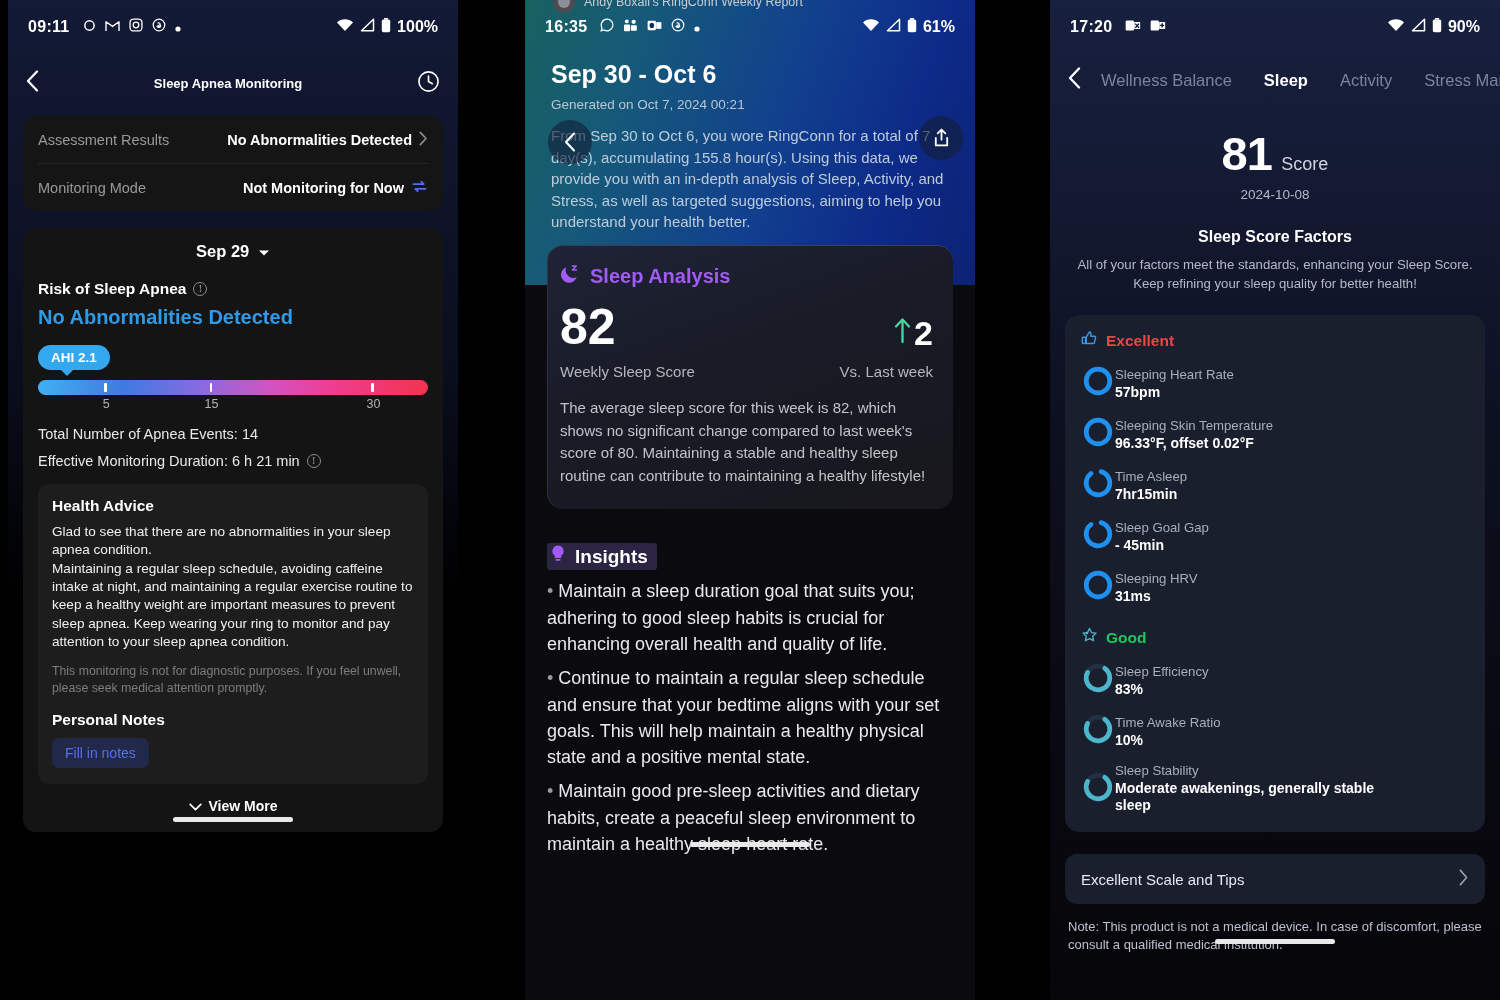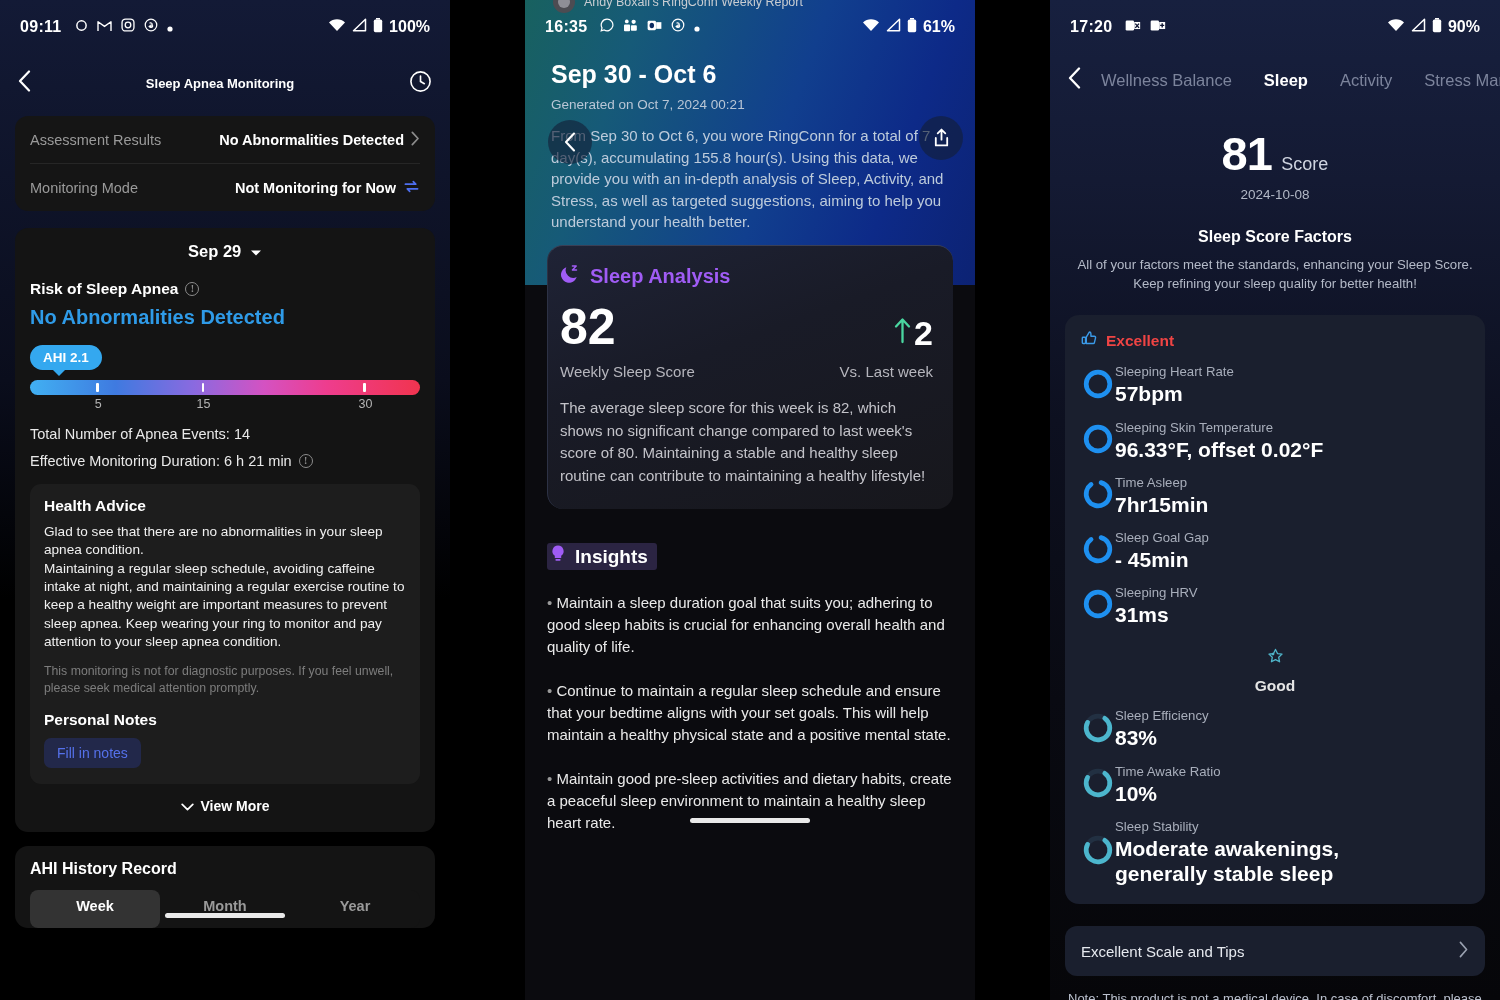--- a/index.html
+++ b/index.html
@@ -5,21 +5,21 @@
   * { margin:0; padding:0; box-sizing:border-box; }
   html,body {
     width:1500px; height:1000px; background:#000;
     font-family:"Liberation Sans", sans-serif;
     overflow:hidden;
   }
   .stage { position:relative; width:1500px; height:1000px; background:#000; }
 
   
   .panel { position:absolute; top:0; height:1000px; overflow:hidden; }
-  .p1 { left:0;    width:450px;  background:#000; }
+  .p1 { left:8px;    width:450px;  background:#000; }
   .p2 { left:525px; width:450px; background:#000; }
   .p3 { left:1050px; width:450px; background:#0c0f1d; }
 
   
   .statusbar {
     height:54px; display:flex; align-items:center;
     padding:0 20px; color:#fff; position:relative; z-index:5;
   }
   .sb-time { font-size:16px; font-weight:bold; letter-spacing:.3px; }
   .sb-icons { display:flex; align-items:center; gap:9px; margin-left:13px; }
@@ -142,45 +142,45 @@
   .sa-delta { margin-left:auto; color:#fff; font-size:34px; font-weight:bold; display:flex; align-items:center; gap:2px;}
   .sa-lblrow { display:flex; margin-top:10px; color:#b6b6bd; font-size:15px;}
   .sa-lblrow .r { margin-left:auto; }
   .sa-body { color:#c3c3c9; font-size:15px; line-height:1.5; margin-top:17px; }
   .ins-wrap { margin:34px 22px 0 22px; }
   .ins-title {
     display:inline-flex; align-items:center; gap:8px;
     color:#fff; font-size:19px; font-weight:bold;
     background:#2b2442; padding:1px 9px 1px 2px; border-radius:3px;
   }
-  .ins-p { color:#eaeaea; font-size:15px; line-height:1.46; margin-top:22px; }
+  .ins-p { color:#eaeaea; font-size:18px; line-height:1.46; margin-top:8px; }
   .ins-p .b { color:#9a9a9a; }
 
   
   .p3-bg {
     position:absolute; inset:0;
     background:linear-gradient(180deg,#17203f 0%,#141a33 18%,#0d1020 42%,#090a12 70%,#060609 100%);
   }
   .p3-inner { position:relative; z-index:2; }
   .tabs3 { display:flex; align-items:center; gap:0; padding:0 0 0 18px; height:52px; color:#fff;}
   .tab { font-size:16.5px; color:#7c849c; padding:0 16px; white-space:nowrap;}
   .tab.on { color:#fff; font-weight:bold; }
   .score-wrap { text-align:center; margin-top:20px; }
   .score-big { color:#fff; font-size:47px; font-weight:bold; letter-spacing:-1px;}
   .score-sm { color:#cfd4e0; font-size:18px; margin-left:5px; font-weight:normal;}
   .score-date { color:#b2b8c6; font-size:13.5px; margin-top:6px; }
   .ssf-title { text-align:center; color:#fff; font-size:16px; font-weight:bold; margin-top:26px;}
   .ssf-sub { text-align:center; color:#b4bac8; font-size:13.2px; line-height:1.42; margin-top:10px; padding:0 22px;}
   .f-card { margin:22px 15px 0 15px; background:#1a1f2e; border-radius:14px; padding:15px 16px 18px 16px;}
   .grp { display:flex; align-items:center; gap:8px; font-size:15.5px; font-weight:bold; }
   .grp.exc { color:#ef4444; }
-  .grp.good { color:#e5e5e5; margin-top:21px;flex-direction:column;}
+  .grp.good { color:#22c55e; margin-top:21px;}
   .f-row { display:flex; align-items:center; margin-top:13px; }
   .f-lbl { color:#a8aebb; font-size:13.2px; }
-  .f-val { color:#fff; font-size:21px; font-weight:bold; margin-top:2px; line-height:1.2;}
+  .f-val { color:#fff; font-size:14px; font-weight:bold; margin-top:2px; line-height:1.2;}
   .tipsrow {
     margin:22px 15px 0 15px; background:#1a1f2e; border-radius:12px;
     display:flex; align-items:center; padding:15px 16px; color:#e6e9ef; font-size:15px;
   }
   .tipsrow .chev { margin-left:auto; color:#9aa1b0; font-size:19px; }
   .note3 { color:#bbc1ce; font-size:13px; line-height:1.4; margin:14px 18px 0 18px;}
 
   .homebar {
     position:absolute; bottom:10px; left:50%; transform:translateX(-50%);
     width:120px; height:5px; border-radius:3px; background:#e9e9e9; z-index:9;
@@ -332,28 +332,20 @@
         <div class="viewmore">
           <span>
             <svg width="13" height="8" viewBox="0 0 13 8">
                 <path d="M1.2 1.4l5.3 5.2 5.3-5.2" fill="none" stroke="#fff" stroke-width="1.7" stroke-linecap="round" stroke-linejoin="round"></path>
               </svg>
           </span>
           <span>View More</span>
         </div>
       </div>
 
-      <div class="card3">
-        <h4>AHI History Record</h4>
-        <div class="segs">
-          <div class="seg on">Week</div>
-          <div class="seg">Month</div>
-          <div class="seg">Year</div>
-        </div>
-      </div>
 
       <div class="homebar"></div>
     </div>
   </div>
 
   <div class="panel p2">
     <div class="p2-bg"></div>
     <div class="p2-bg2"></div>
     <div class="p2-inner">
 

